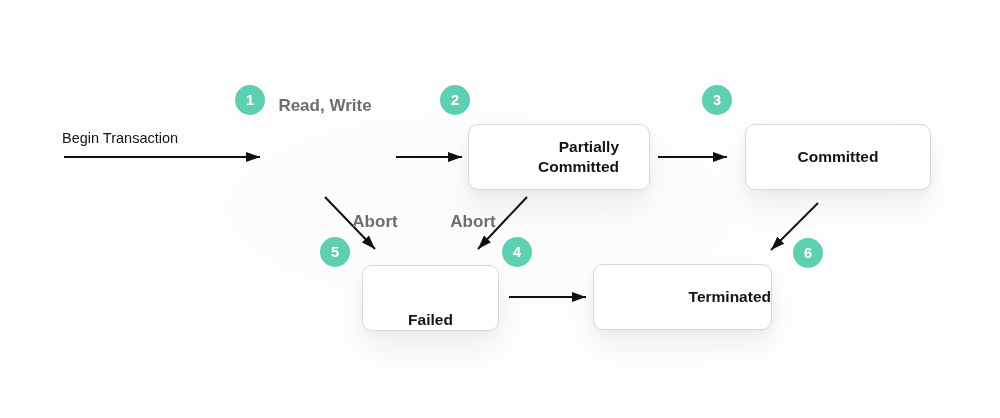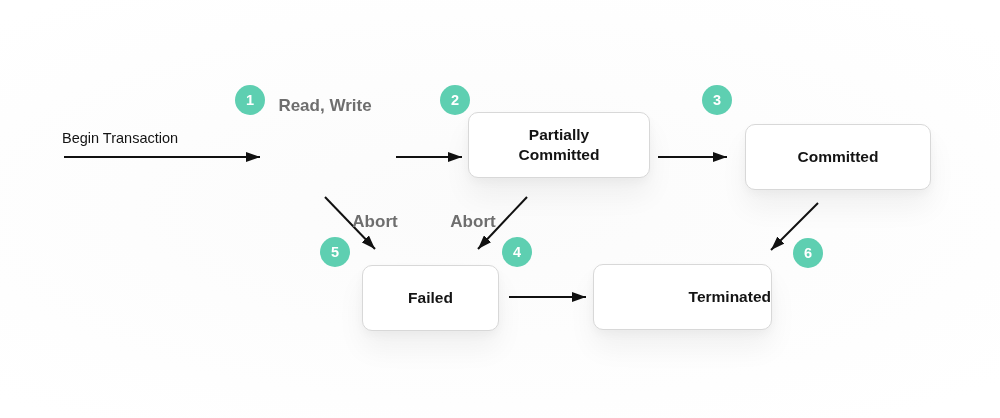--- a/index.html
+++ b/index.html
@@ -84,29 +84,29 @@
 
   <div class="begin-label">Begin Transaction</div>
 
   <div class="edge-label" style="left:325px; top:96px;">Read, Write</div>
 
   <div class="edge-label" style="left:375px; top:212px;">Abort</div>
 
   <div class="edge-label" style="left:473px; top:212px;">Abort</div>
 
 
-  <div class="state-box" style="left:468px; top:112px; width:180px; height:64px;">
+  <div class="state-box" style="left:468px; top:124px; width:180px; height:64px;text-align:right;">
     <span class="label wrap">Partially Committed</span>
   </div>
 
   <div class="state-box" style="left:733px; top:124px; width:184px; height:64px;margin-left:12px;">
     <span class="label">Committed</span>
   </div>
 
-  <div class="state-box" style="left:362px; top:265px; width:135px; height:64px;">
+  <div class="state-box" style="left:362px; top:265px; width:135px; height:64px;align-items:flex-end;">
     <span class="label">Failed</span>
   </div>
 
   <div class="state-box" style="left:593px; top:264px; width:177px; height:64px;justify-content:flex-end;">
     <span class="label">Terminated</span>
   </div>
 
   <div class="badge" style="left:235px; top:85px;">1</div>
   <div class="badge" style="left:440px; top:85px;">2</div>
   <div class="badge" style="left:702px; top:85px;">3</div>

